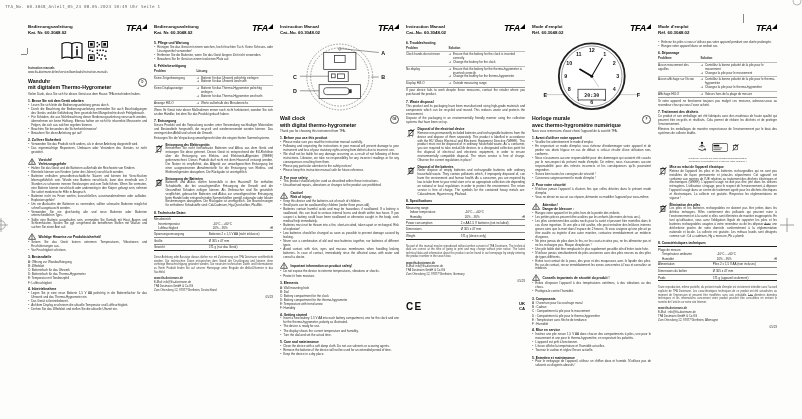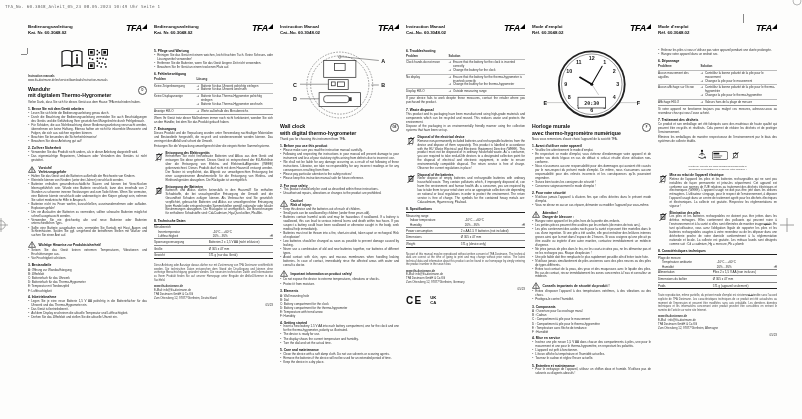--- a/index.html
+++ b/index.html
@@ -2,21 +2,21 @@
 <html><head>
 <meta charset="utf-8">
 <style>
   html,body { margin:0; padding:0; background:#ffffff; }
   .page { position:relative; width:802px; height:419px; background:#fdfdfc; overflow:hidden;
           font-family:"Liberation Sans", sans-serif; color:#2e2e2e; }
   .print-header { position:absolute; top:4px; left:5px; font-family:"DejaVu Sans Mono", monospace;
           font-size:4.2px; color:#666; letter-spacing:.2px; }
   .sheet { position:absolute; top:24px; left:28px; display:flex; gap:7px; }
   .col { width:119px; flex:0 0 119px; height:392px; overflow:hidden; }
-  .col-head { display:flex; justify-content:space-between; align-items:flex-start; margin-bottom:13px; }
+  .col-head { display:flex; justify-content:space-between; align-items:flex-start; margin-bottom:5px; }
   .col-head-text { font-size:4.4px; font-weight:bold; line-height:1.35; white-space:pre-line; color:#111; }
   .tfa-logo { position:relative; font-size:9px; font-weight:900; font-style:italic; letter-spacing:-.3px;
           color:#000; padding-right:5px; line-height:1; }
   .tfa-logo::after { content:""; position:absolute; right:0; top:0; width:0; height:0; border-style:solid;
           border-width:0 0 5.5px 5.5px; border-color:transparent transparent #000 transparent; }
   .b, .para { font-size:3px; line-height:1.3; color:#2e2e2e; text-align:justify; }
   .para { margin:1px 0; }
   .bullet { position:relative; padding-left:3.2px; font-size:3px; line-height:1.3; color:#2e2e2e;
           text-align:justify; margin-bottom:.2px; }
   .bullet::before { content:"•"; position:absolute; left:.2px; top:0; }
@@ -47,21 +47,21 @@
   .spec-ind { border-top:none; padding:.2px 0; }
   .spec-ind .spec-label { padding-left:4px; }
   .spec-label { width:46%; font-size:3px; }
   .spec-value { flex:1; font-size:3px; }
   .spec-unit { width:8%; text-align:right; font-size:3px; }
   .fine { font-size:2.7px; line-height:1.35; color:#444; margin-top:5px; text-align:justify; }
   .contact { margin-top:2.5px; }
   .contact-line { font-size:2.8px; line-height:1.4; color:#333; }
   .contact-bold { font-weight:bold; }
   .date { text-align:right; font-size:3px; color:#333; margin-top:2px; }
-  .marks { display:flex; align-items:center; gap:8px; margin-top:4px; }
+  .marks { display:flex; align-items:center; gap:8px; margin-top:18px;justify-content:space-between; }
   .ce { font-size:10px; font-weight:600; letter-spacing:1.2px; color:#111; }
   .ukca { font-size:4.2px; font-weight:800; line-height:1.1; color:#111; white-space:pre-line; }
   .note { margin:1px 0 3px; }
   .note-line { font-size:2.8px; line-height:1.4; color:#333; word-break:break-all; }
   .note-bold { font-weight:bold; }
   .icons-row { display:flex; align-items:center; gap:4px; margin:2px 0 2.5px 32px; }
   .eco { margin:2px 0; }
   .eco-row { display:flex; align-items:center; justify-content:center; gap:4px; }
   .eco-caption { font-size:2.5px; text-align:center; color:#444; margin-top:1px; line-height:1.3;
           white-space:pre-line; }

